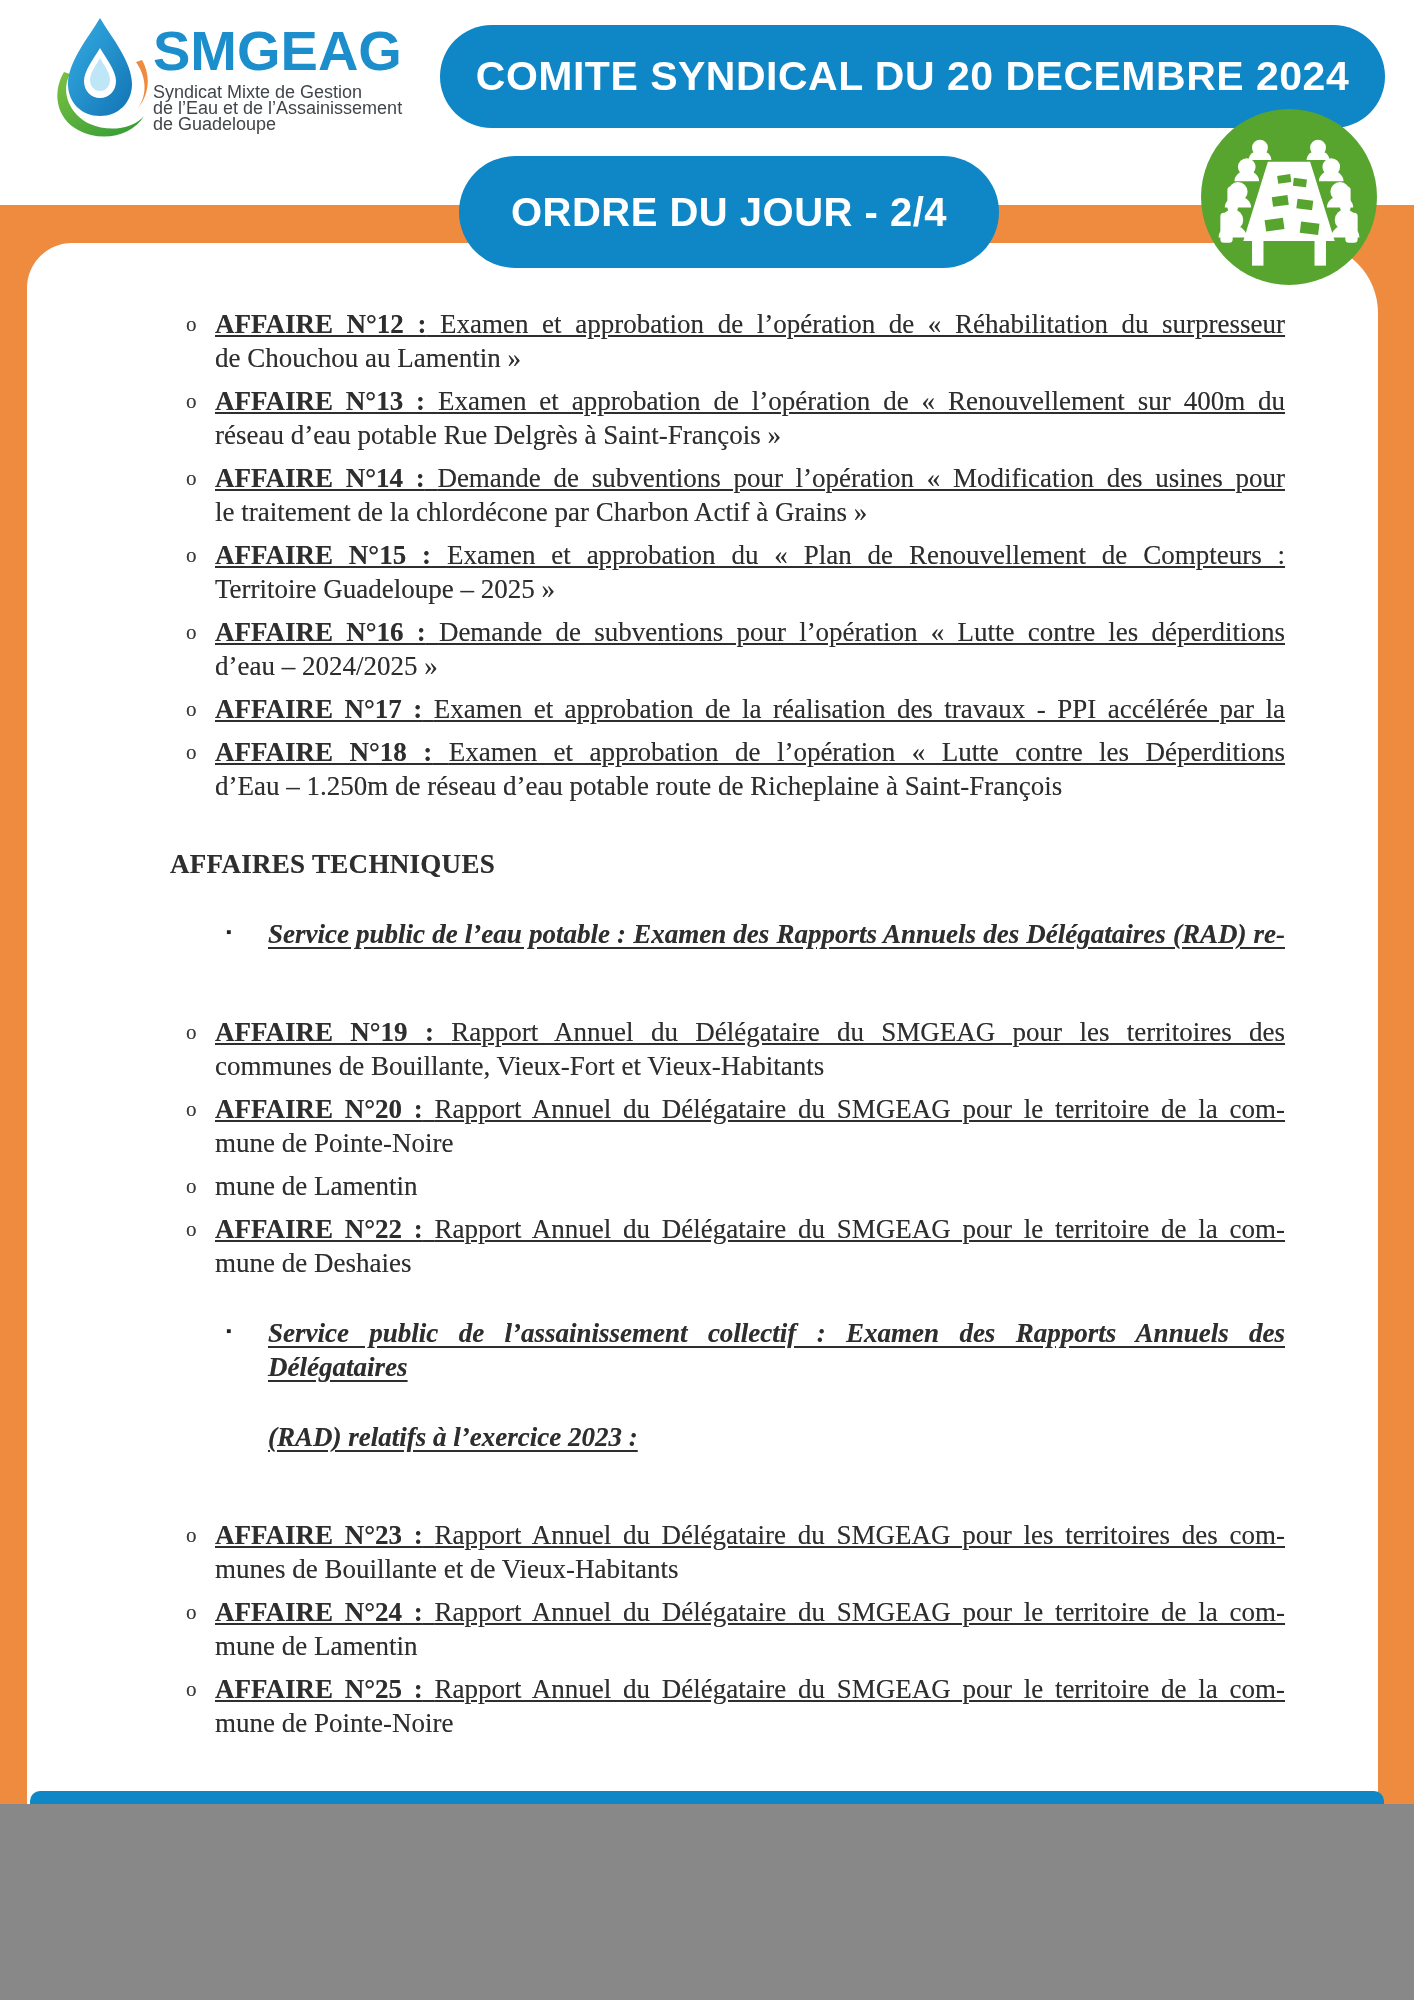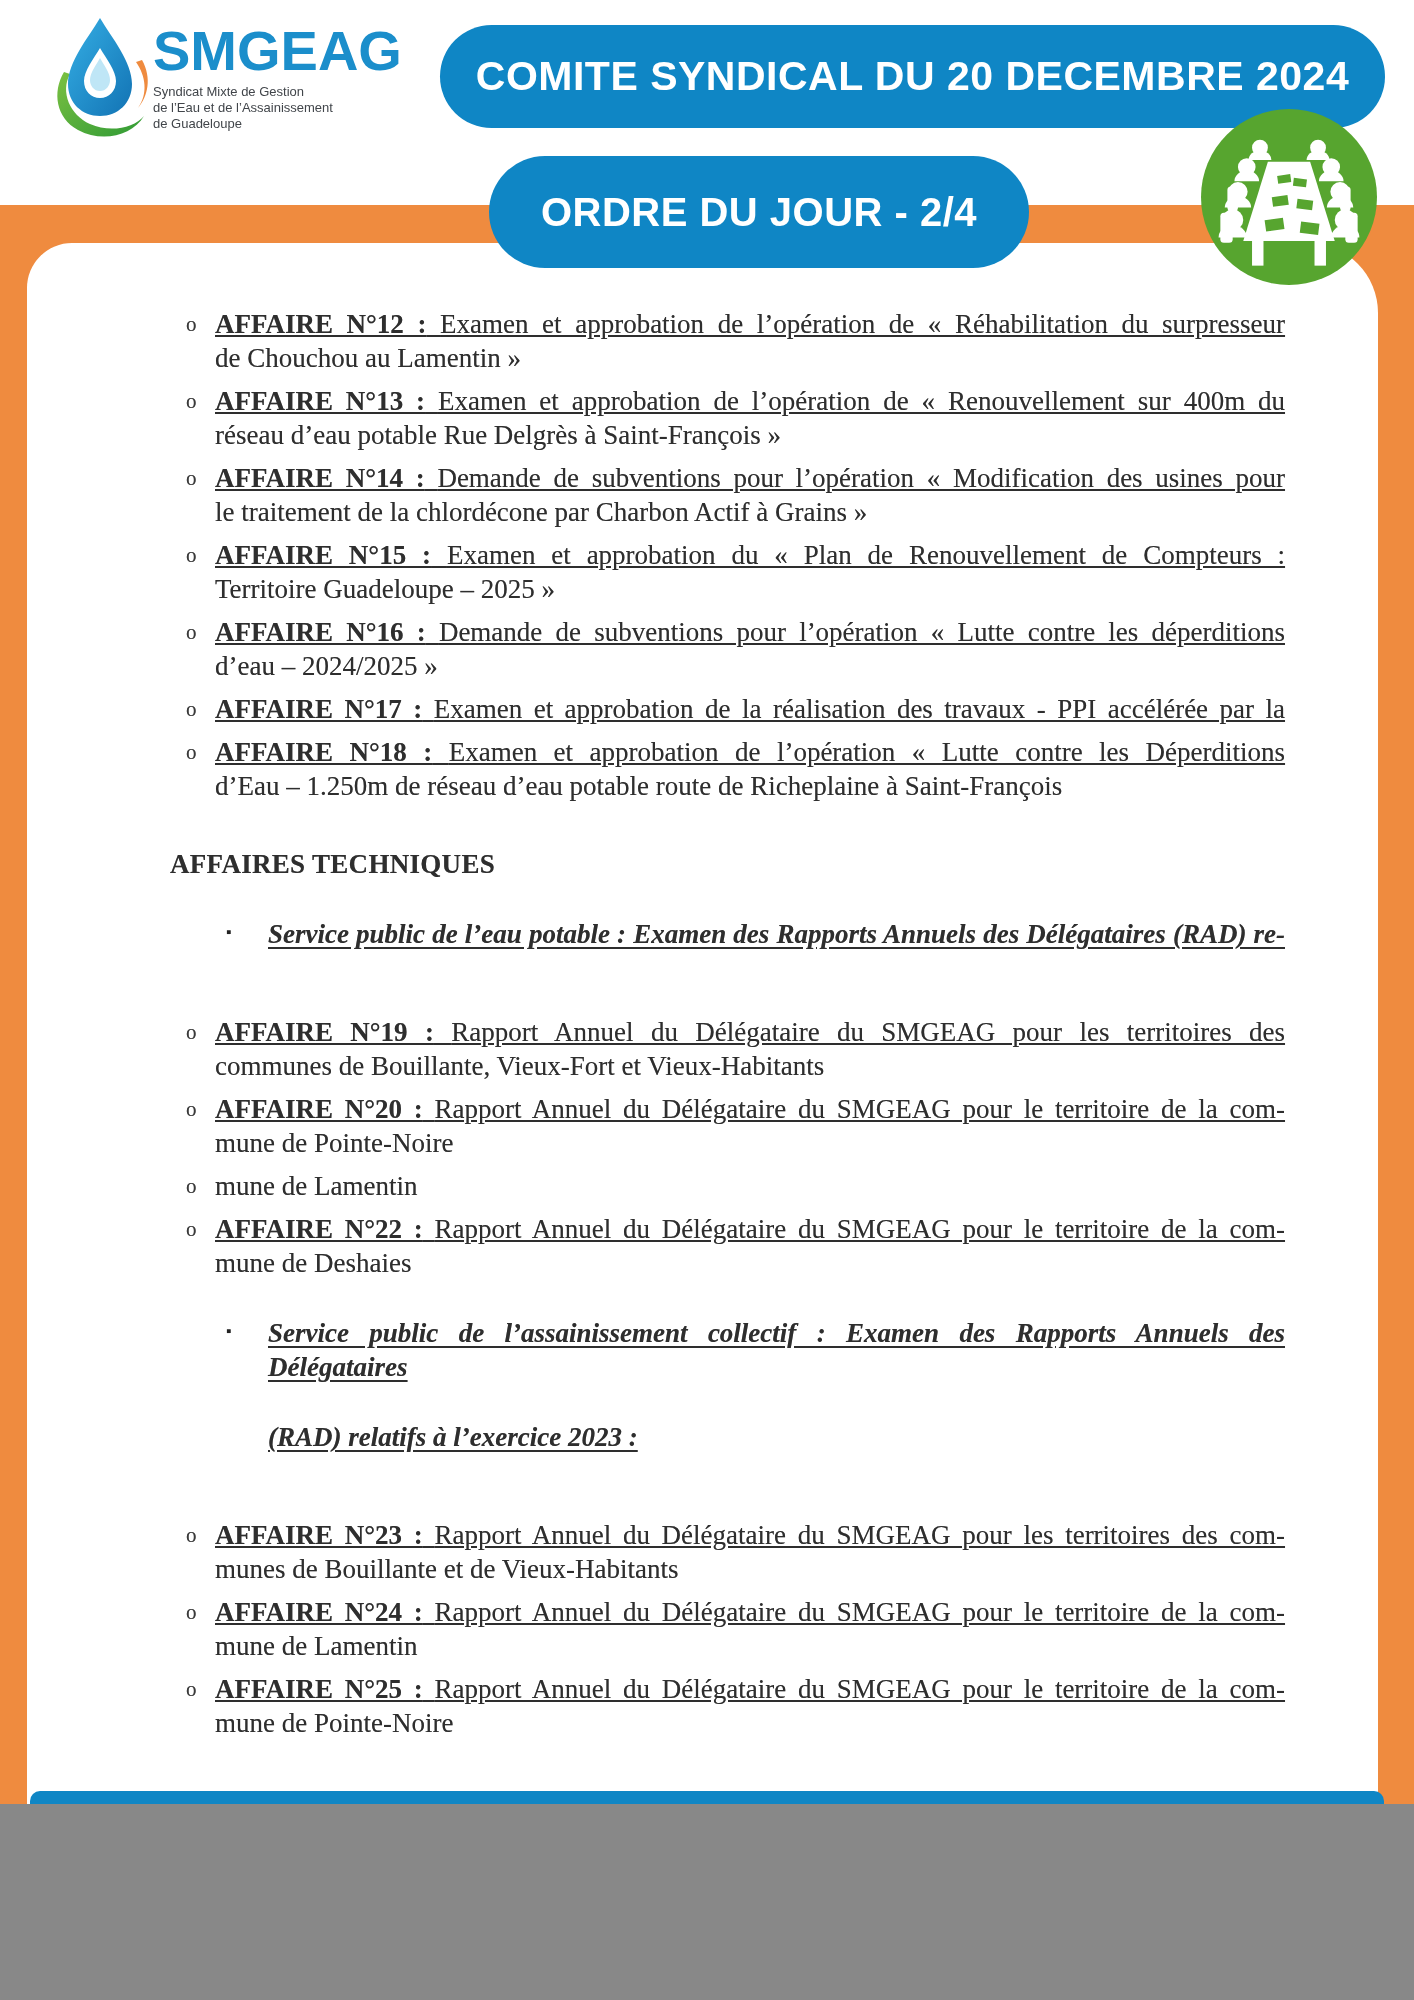--- a/index.html
+++ b/index.html
@@ -3,25 +3,25 @@
 <meta charset="utf-8">
 <style>
   html,body{margin:0;padding:0;background:#888;}
   .page{position:relative;width:1414px;height:1804px;background:#3b82f6;overflow:hidden;
         font-family:"Liberation Sans",sans-serif;}
   
   .header{position:absolute;left:0;top:0;width:1414px;height:205px;background:#fff;}
   .logo-drop{position:absolute;left:46px;top:14px;width:108px;height:136px;}
   .logo-text{position:absolute;left:153px;top:22px;}
   .logo-title{font-size:56px;font-weight:bold;color:#1b8ecb;letter-spacing:0px;line-height:58px;}
-  .logo-sub{margin-top:4px;font-size:13px;line-height:16px;color:#41454a;font-weight:500;}
+  .logo-sub{margin-top:4px;font-size:18px;line-height:16px;color:#41454a;font-weight:500;}
   .banner{position:absolute;background:#0f86c5;color:#fff;display:flex;align-items:center;
           justify-content:center;font-weight:bold;z-index:5;}
   .banner1{left:440px;top:25px;width:945px;height:103px;border-radius:52px;font-size:41px;letter-spacing:.5px;}
-  .banner2{left:489px;top:156px;width:540px;height:112px;border-radius:56px;font-size:40px;letter-spacing:.5px;}
+  .banner2{left:459px;top:156px;width:540px;height:112px;border-radius:56px;font-size:40px;letter-spacing:.5px;}
   .green-circle{position:absolute;left:1201px;top:109px;width:176px;height:176px;border-radius:50%;
                 background:#57a52f;z-index:6;display:flex;align-items:center;justify-content:center;}
   
   .frame{position:absolute;left:0;top:205px;width:1414px;height:1795px;background:#ef8b3f;}
   .card{position:absolute;left:27px;top:243px;width:1351px;height:1727px;background:#fff;
         border-radius:45px 70px 70px 45px;z-index:2;}
   .bottom-bar{position:absolute;left:30px;bottom:0;width:1354px;height:13px;background:#0f86c5;
               border-radius:10px 10px 0 0;z-index:3;}
   
   .content{position:absolute;left:188px;top:64px;width:1070px;

